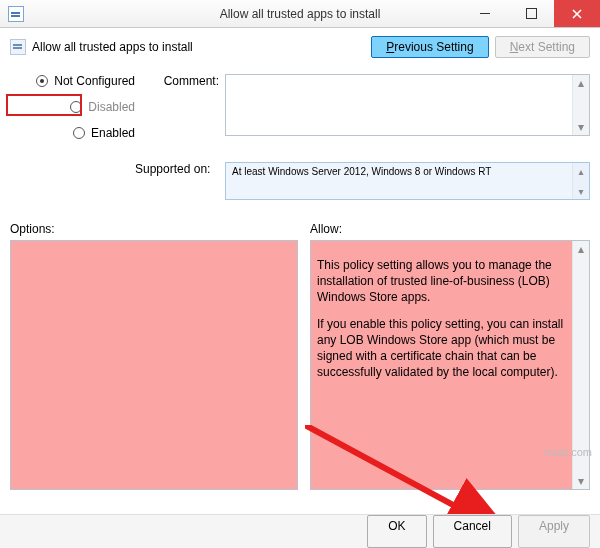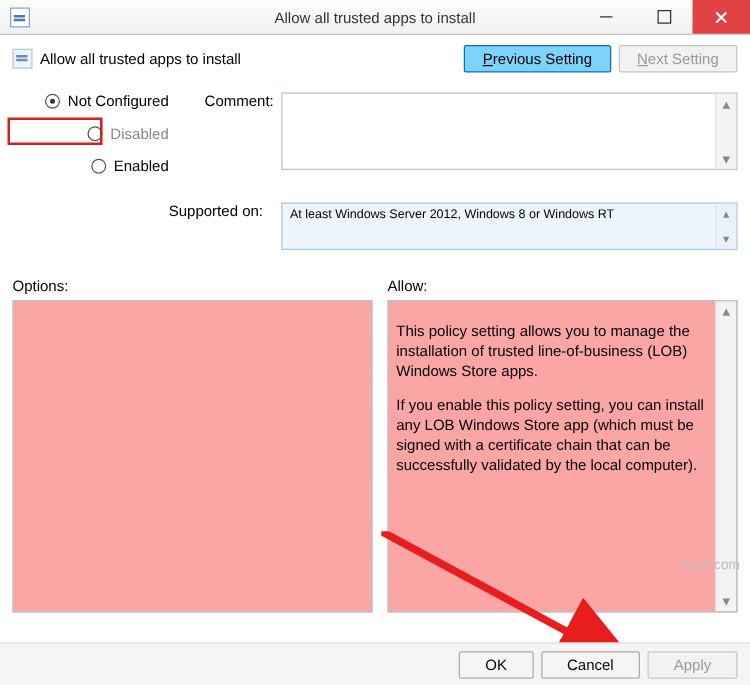--- a/index.html
+++ b/index.html
@@ -220,21 +220,20 @@
     line-height: 1.35;
     overflow: hidden;
   }
   .big-box p { margin: 0 0 10px 0; }
   
   .footer {
     position: relative;
     height: 34px;
     display: flex;
     justify-content: flex-end;
-    align-items: center;
     gap: 6px;
     border-top: 1px solid #e0e0e0;
     padding: 0 10px;
     background:#f5f5f5;
   }
   .footer .btn { padding: 3px 20px; }
   
   .arrow {
     position: absolute;
     left: 305px;

